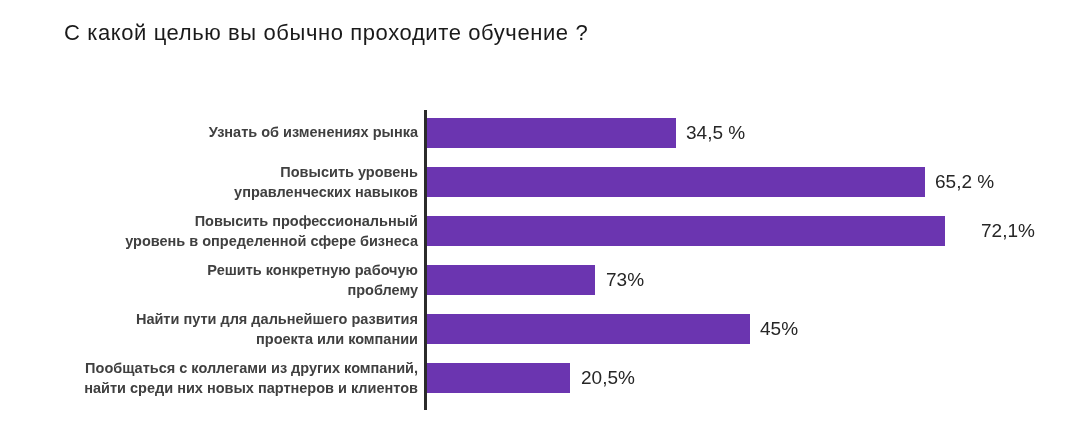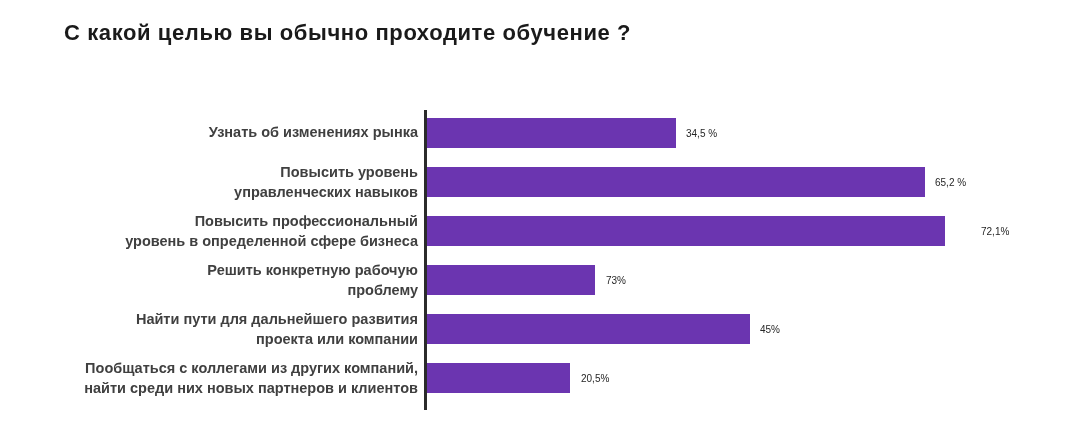--- a/index.html
+++ b/index.html
@@ -21,21 +21,21 @@
     width: 1066px;
     height: 444px;
     background: #ffffff;
   }
 
   #chart-title {
     position: absolute;
     left: 64px;
     top: 20px;
     font-size: 22px;
-    font-weight: 700;
+    font-weight: 400;
     color: #1a1a1a;
     letter-spacing: 0.6px;
     white-space: nowrap;
   }
 
   
   #plot-area {
     position: absolute;
     left: 0px;
     top: 108px;
@@ -76,21 +76,21 @@
     left: 427px;
     top: 0;
     height: 30px;
     background: #6B35B0;
   }
 
   .bar-value {
     position: absolute;
     top: 50%;
     transform: translateY(-50%);
-    font-size: 10px;
+    font-size: 19px;
     font-weight: 400;
     color: #262626;
     white-space: nowrap;
   }
 </style>
 </head>
 <body>
 
 <div id="chart-canvas">
 

